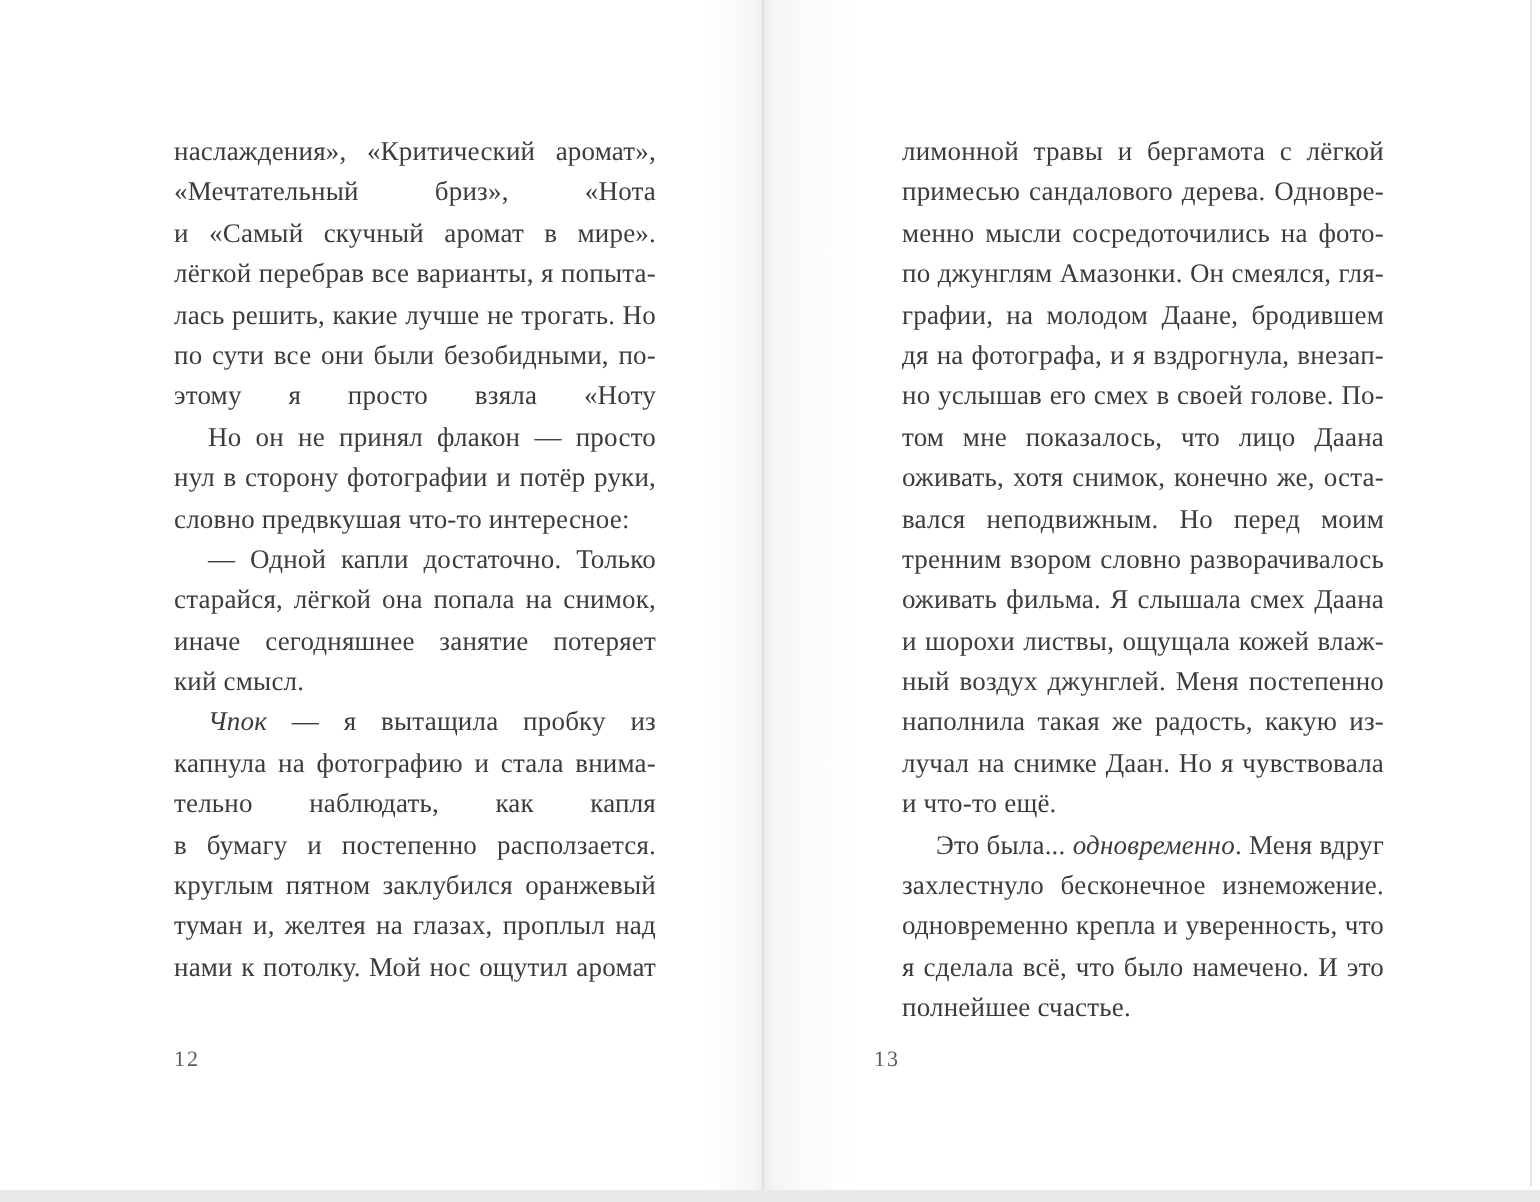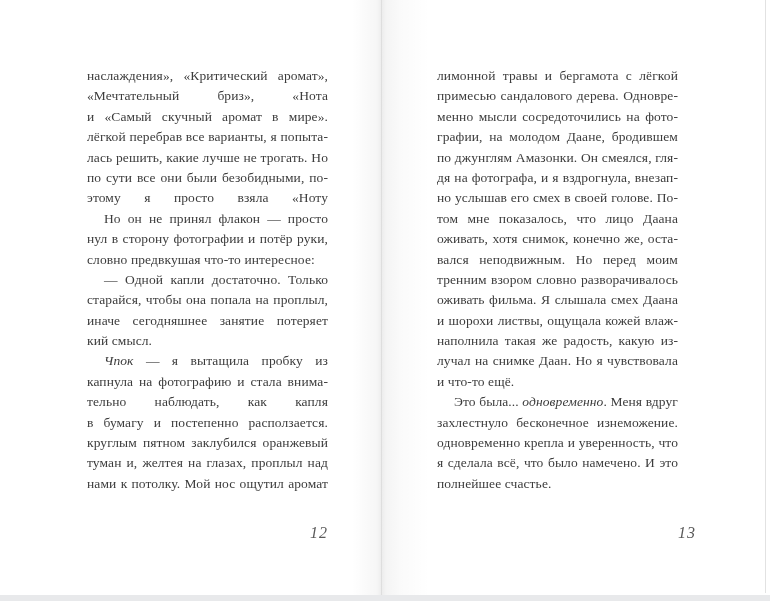--- a/index.html
+++ b/index.html
@@ -59,47 +59,46 @@
     height: 593px;
     background: #e2e2e2;
     pointer-events: none;
   }
   .text-col {
     position: absolute;
     top: 66px;
     width: 241px;
   }
   .text-col-left  { left: 87px; }
-  .text-col-right { left: 54px; } 
+  .text-col-right { left: 68px; } 
   .line {
     height: 20.4px;
     line-height: 20.4px;
     font-size: 13.5px;
     letter-spacing: 0.1px;
     color: #3c3c3c;
     text-align: justify;
     text-align-last: justify;
     overflow: hidden;
     white-space: normal;
   }
   .line.pend { text-align-last: left; }
   .line.indent { padding-left: 17px; }
   .line i { font-style: italic; }
   .page-number {
     position: absolute;
     top: 524px;
     width: 241px;
-    text-align: right;
-    font-size: 16px;
+    text-align: left;
+    font-size: 11px;
     letter-spacing: 1px;
     color: #5a5a5a;
-    font-style: italic;
   }
   .page-number-left  { left: 87px; }
-  .page-number-right { left: 72px; }
+  .page-number-right { left: 54px; }
 </style>
 </head>
 <body>
 
 <div class="book">
 
   <div class="page page-left">
     <div class="text-col text-col-left">
 
         <div class="line"><span>наслаждения», «Критический аромат»,</span></div>
@@ -118,21 +117,21 @@
 
 
         <div class="line indent"><span>Но он не принял флакон — просто кив-</span></div>
 
         <div class="line"><span>нул в сторону фотографии и потёр руки,</span></div>
 
         <div class="line pend"><span>словно предвкушая что-то интересное:</span></div>
 
         <div class="line indent"><span>— Одной капли достаточно. Только по-</span></div>
 
-        <div class="line"><span>старайся, чтобы она попала на проплыл,</span></div>
+        <div class="line"><span>старайся, лёгкой она попала на снимок,</span></div>
 
         <div class="line"><span>иначе сегодняшнее занятие потеряет вся-</span></div>
 
         <div class="line pend"><span>кий смысл.</span></div>
 
         <div class="line indent"><i>Чпок</i><span> — я вытащила пробку из флакона,</span></div>
 
         <div class="line"><span>капнула на фотографию и стала внима-</span></div>
 
         <div class="line"><span>тельно наблюдать, как капля впитывается</span></div>
@@ -150,40 +149,41 @@
 
   <div class="page page-right">
     <div class="text-col text-col-right">
 
         <div class="line"><span>лимонной травы и бергамота с лёгкой</span></div>
 
         <div class="line"><span>примесью сандалового дерева. Одновре-</span></div>
 
         <div class="line"><span>менно мысли сосредоточились на фото-</span></div>
 
+        <div class="line"><span>по джунглям Амазонки. Он смеялся, гля-</span></div>
+
         <div class="line"><span>графии, на молодом Даане, бродившем</span></div>
 
-        <div class="line"><span>по джунглям Амазонки. Он смеялся, гля-</span></div>
-
         <div class="line"><span>дя на фотографа, и я вздрогнула, внезап-</span></div>
 
         <div class="line"><span>но услышав его смех в своей голове. По-</span></div>
 
         <div class="line"><span>том мне показалось, что лицо Даана стало</span></div>
 
         <div class="line"><span>оживать, хотя снимок, конечно же, оста-</span></div>
 
         <div class="line"><span>вался неподвижным. Но перед моим вну-</span></div>
 
         <div class="line"><span>тренним взором словно разворачивалось</span></div>
 
         <div class="line"><span>оживать фильма. Я слышала смех Даана</span></div>
 
         <div class="line"><span>и шорохи листвы, ощущала кожей влаж-</span></div>
 
+        <div class="line"><span>ный воздух джунглей. Меня постепенно</span></div>
 
         <div class="line"><span>наполнила такая же радость, какую из-</span></div>
 
         <div class="line"><span>лучал на снимке Даан. Но я чувствовала</span></div>
 
         <div class="line pend"><span>и что-то ещё.</span></div>
 
         <div class="line indent"><span>Это была... </span><i>одновременно</i><span>. Меня вдруг</span></div>
 
         <div class="line"><span>захлестнуло бесконечное изнеможение. Но</span></div>

